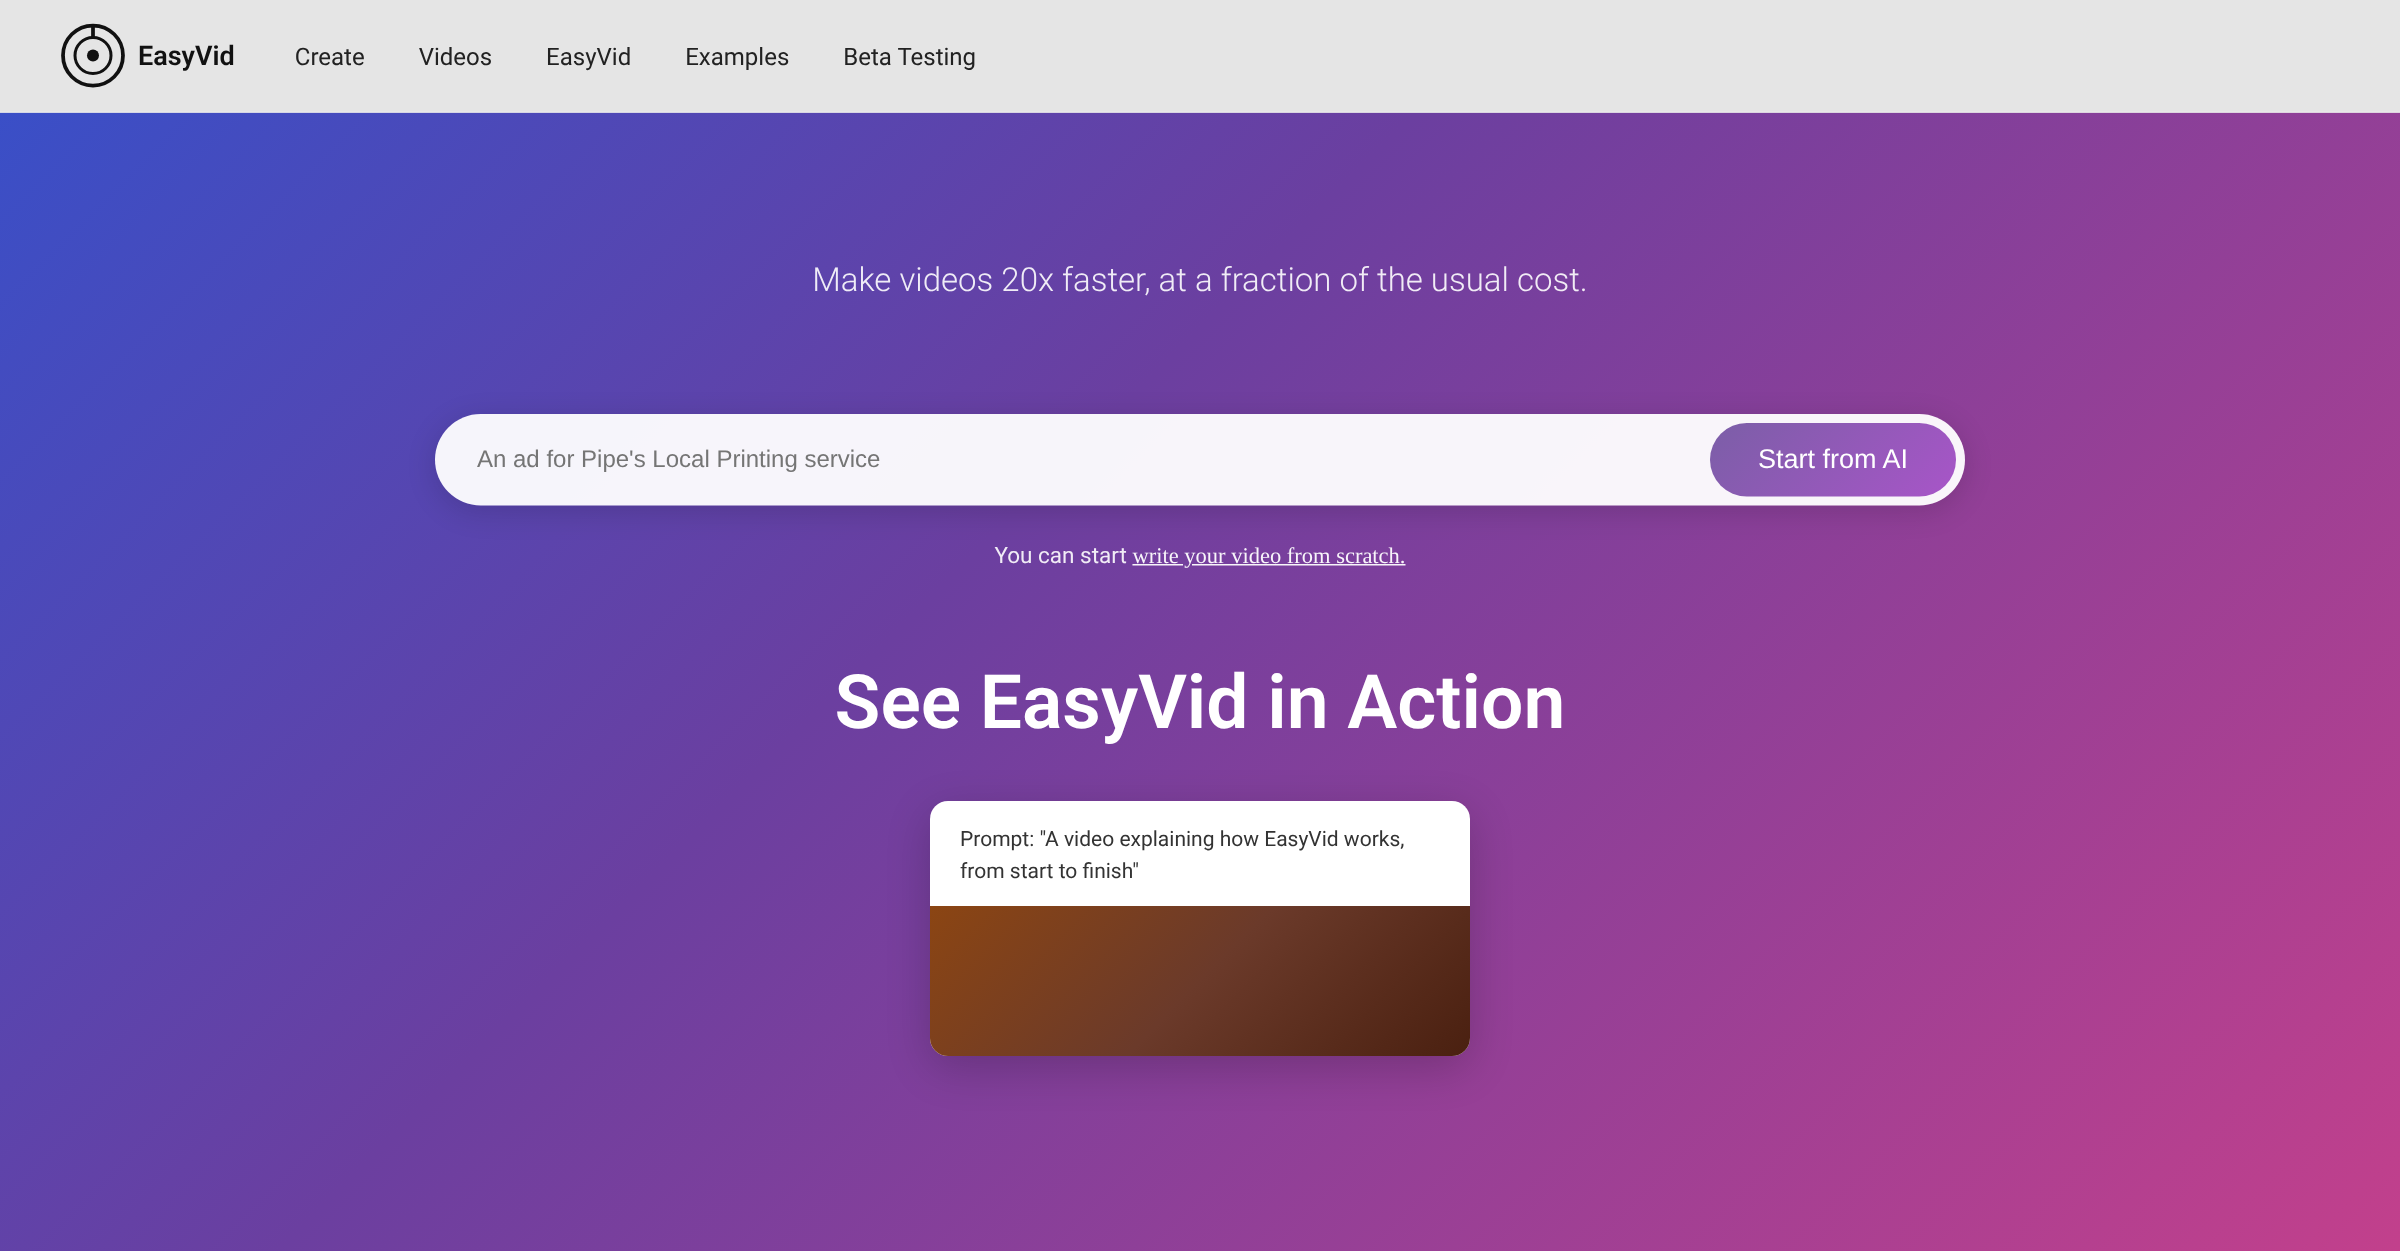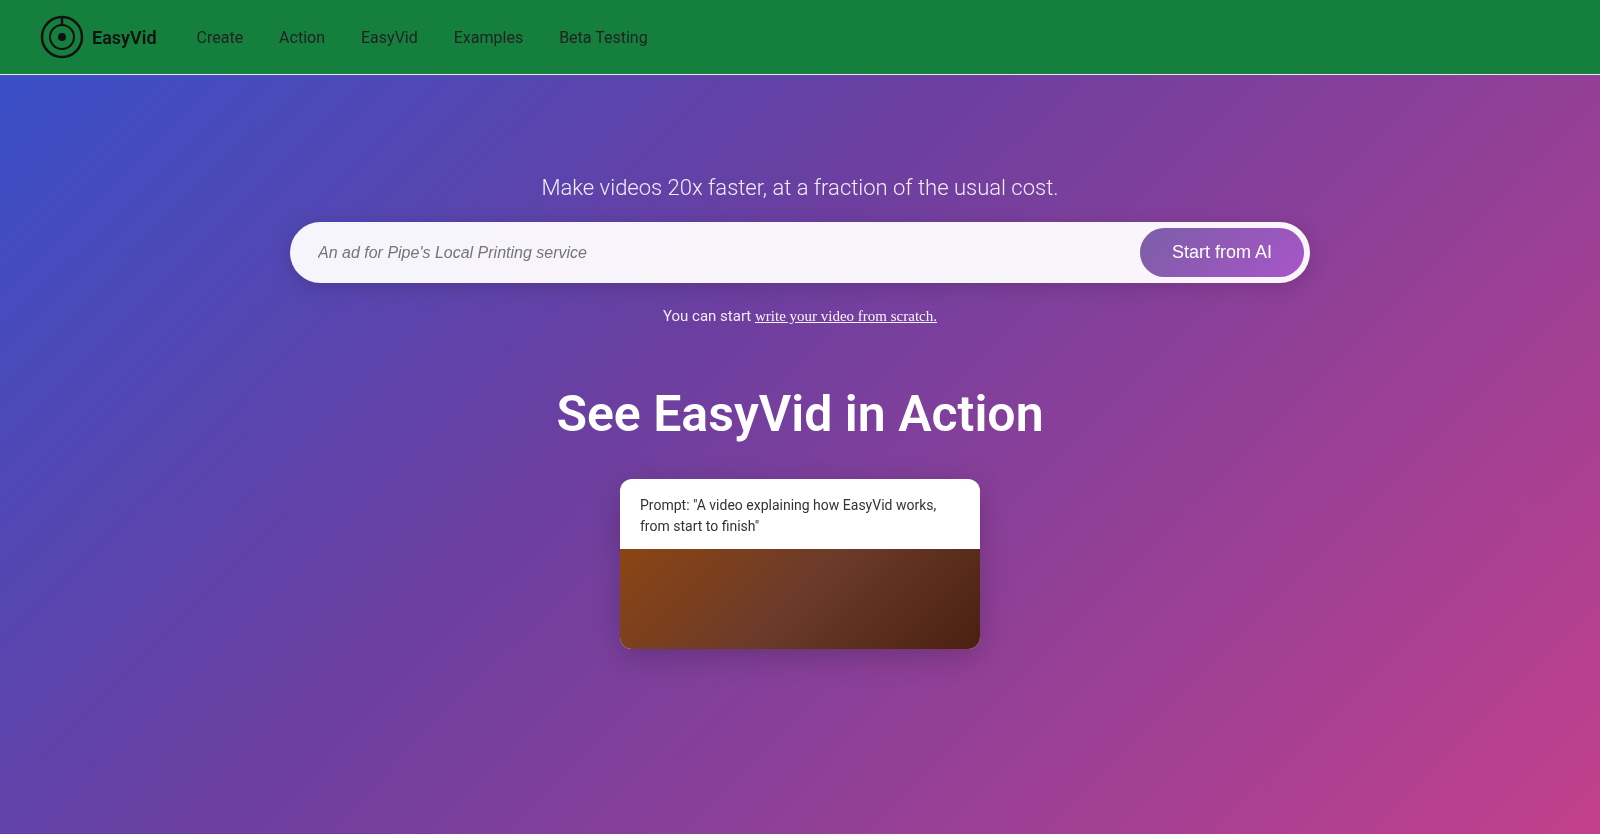--- a/index.html
+++ b/index.html
@@ -14,21 +14,21 @@
       min-height: 834px;
       overflow-x: hidden;
     }
 
     
     .navbar {
       display: flex;
       align-items: center;
       padding: 0 40px;
       height: 75px;
-      background: #15803d;
+      background: #e5e5e5;
       border-bottom: 1px solid #e8e8e8;
       position: relative;
       z-index: 10;
     }
 
     .logo-container {
       display: flex;
       align-items: center;
       gap: 8px;
       margin-right: 40px;
@@ -77,21 +77,21 @@
       text-align: center;
       margin-bottom: 24px;
       line-height: 1.2;
       max-width: 900px;
     }
 
     .hero-subtitle {
       font-size: 22px;
       color: rgba(255,255,255,0.9);
       text-align: center;
-      margin-bottom: 22px;
+      margin-bottom: 76px;
       font-weight: 300;
     }
 
     .search-bar-container {
       width: 100%;
       max-width: 1020px;
       background: rgba(255,255,255,0.95);
       border-radius: 50px;
       display: flex;
       align-items: center;
@@ -100,21 +100,20 @@
       box-shadow: 0 4px 20px rgba(0,0,0,0.15);
     }
 
     .search-input {
       flex: 1;
       border: none;
       background: transparent;
       font-size: 16px;
       color: #7f1d1d;
       outline: none;
-      font-style: italic;
     }
 
     .start-ai-button {
       background: linear-gradient(135deg, #7b5ea7, #a855c8);
       color: #ffffff;
       border: none;
       border-radius: 50px;
       padding: 14px 32px;
       font-size: 18px;
       font-weight: 500;
@@ -178,21 +177,21 @@
       <line x1="22" y1="2" x2="22" y2="10" stroke="#111" stroke-width="2.5"></line>
     </svg>
     <span class="logo-text">EasyVid</span>
   </div>
 
   <ul class="nav-links">
     <li>
       <a href="#">Create</a>
     </li>
     <li>
-      <a href="#">Action</a>
+      <a href="#">Videos</a>
     </li>
     <li>
       <a href="#">EasyVid</a>
     </li>
     <li>
       <a href="#">Examples</a>
     </li>
     <li>
       <a href="#">Beta Testing</a>
     </li>

